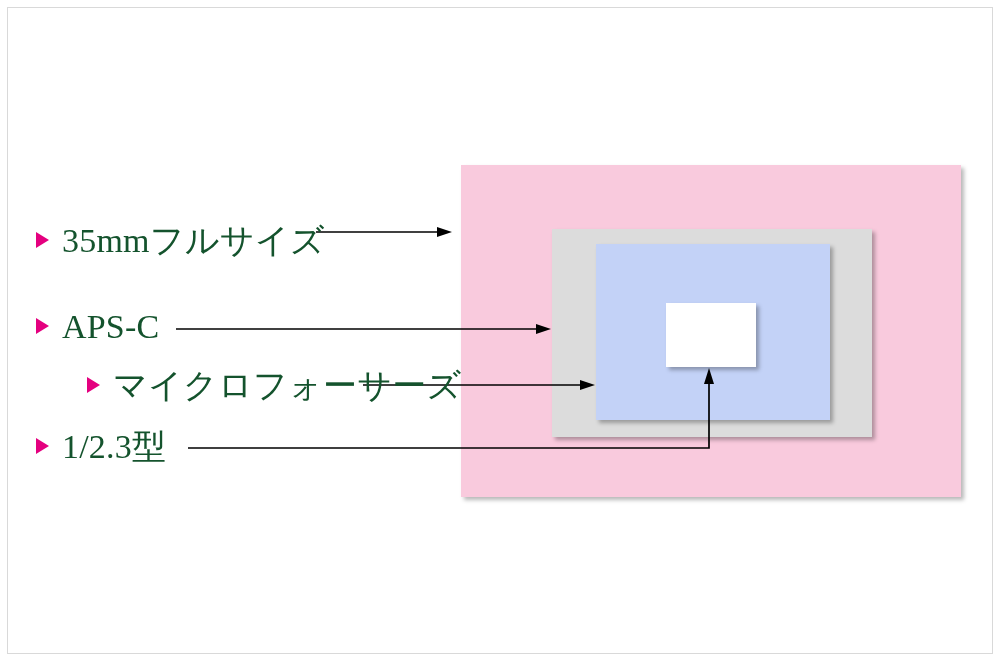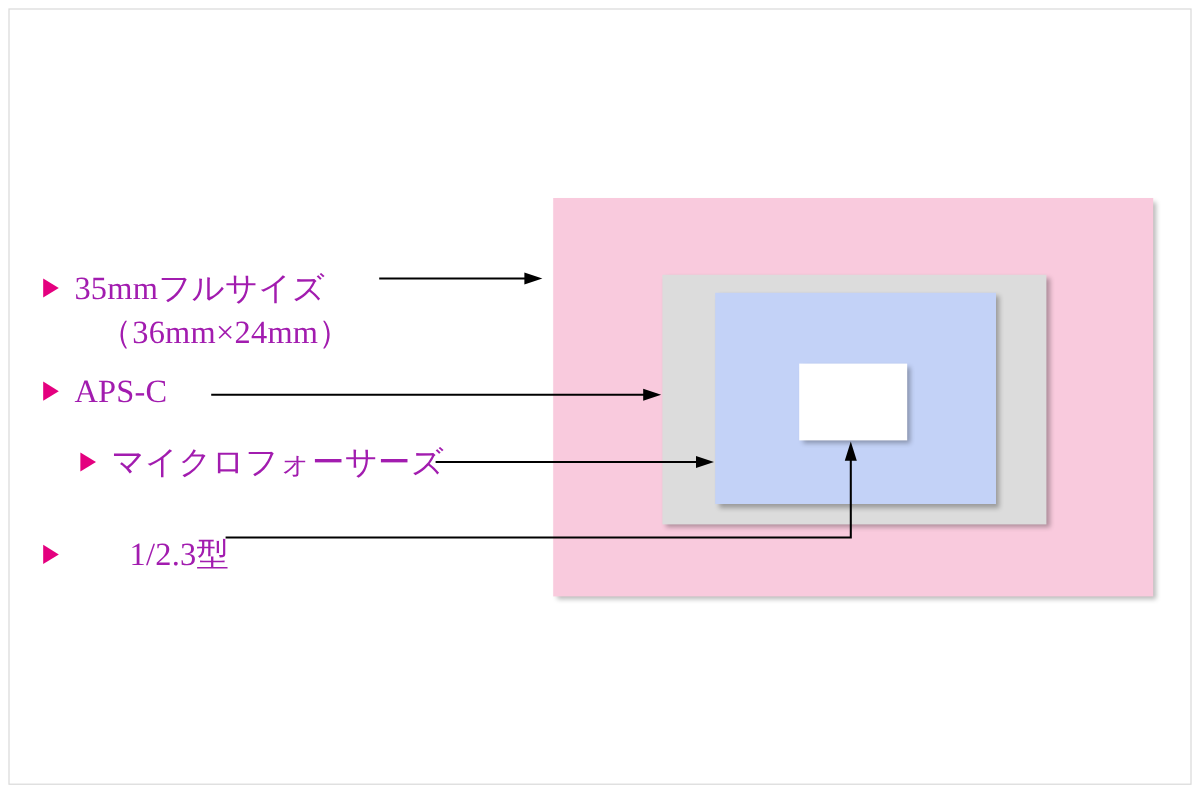--- a/index.html
+++ b/index.html
@@ -75,37 +75,37 @@
   .bullet {
     width: 0;
     height: 0;
     border-left: 13px solid #e4007f;
     border-top: 8px solid transparent;
     border-bottom: 8px solid transparent;
     margin-right: 13px;
     flex: 0 0 auto;
   }
   .label-text {
-    font-size: 27px;
+    font-size: 34px;
     line-height: 37px;
-    color: #a21caf;
+    color: #14532d;
     letter-spacing: 0.2px;
   }
   .label-text .sub {
     display: block;
     padding-left: 21px;
   }
 
   #label-fullframe { left: 36px; top: 222px; }
   #label-fullframe .bullet { margin-top: 10px; }
   #label-apsc      { left: 36px; top: 308px; font-family: Liberation Serif, serif; }
   #label-apsc .bullet { margin-top: 10px; }
-  #label-mft       { left: 32px; top: 367px; padding-left: 35px; }
+  #label-mft       { left: 52px; top: 367px; padding-left: 35px; }
   #label-mft .bullet { margin-top: 10px; }
-  #label-small     { left: 36px; top: 444px; gap: 46px; }
+  #label-small     { left: 36px; top: 428px; }
   #label-small .bullet { margin-top: 10px; }
 
   
   #arrows {
     position: absolute;
     left: 0;
     top: 0;
     width: 1000px;
     height: 667px;
     overflow: visible;
@@ -149,21 +149,20 @@
     <g>
       <path class="connector" d="M 188 448 L 709 448 L 709 374"></path>
       <polygon class="arrowhead" points="709,368 704,384 714,384"></polygon>
     </g>
   </svg>
 
   <div class="label-row" id="label-fullframe">
     <span class="bullet"></span>
     <span class="label-text">
       <span>35mmフルサイズ</span>
-      <span class="sub">（36mm×24mm）</span>
     </span>
   </div>
 
   <div class="label-row" id="label-apsc">
     <span class="bullet"></span>
     <span class="label-text">APS-C</span>
   </div>
 
   <div class="label-row" id="label-mft">
     <span class="bullet"></span>

